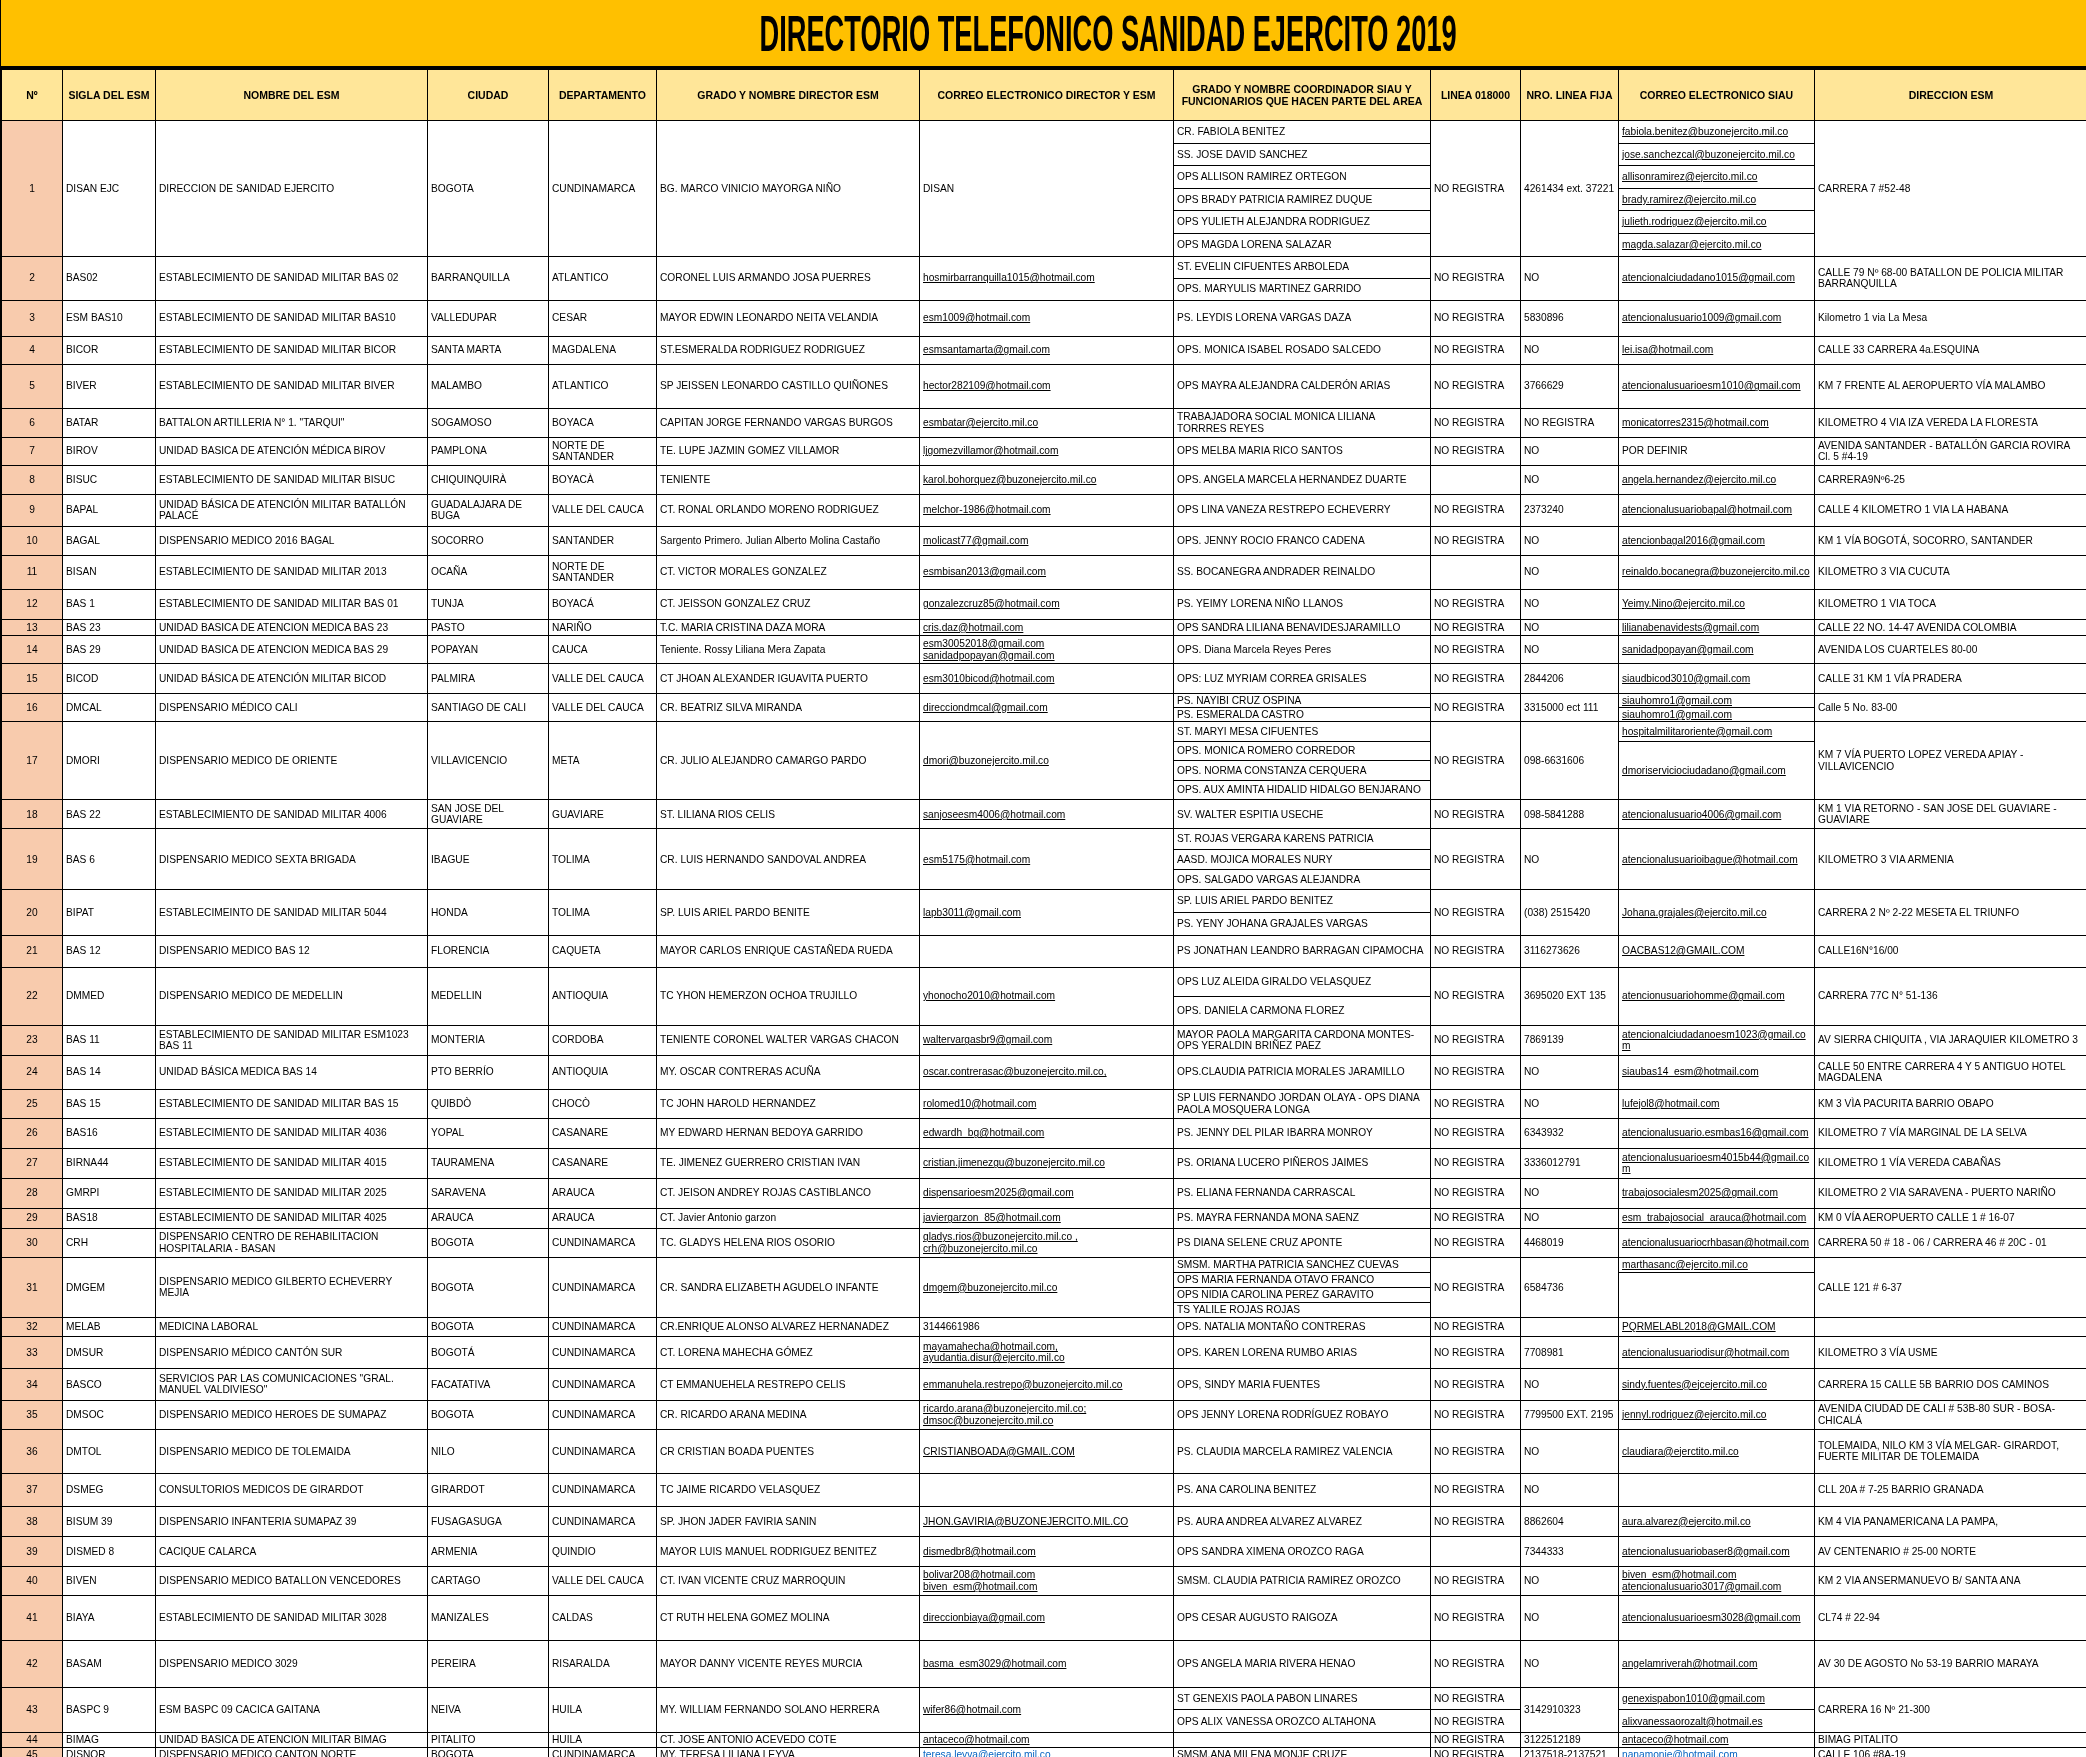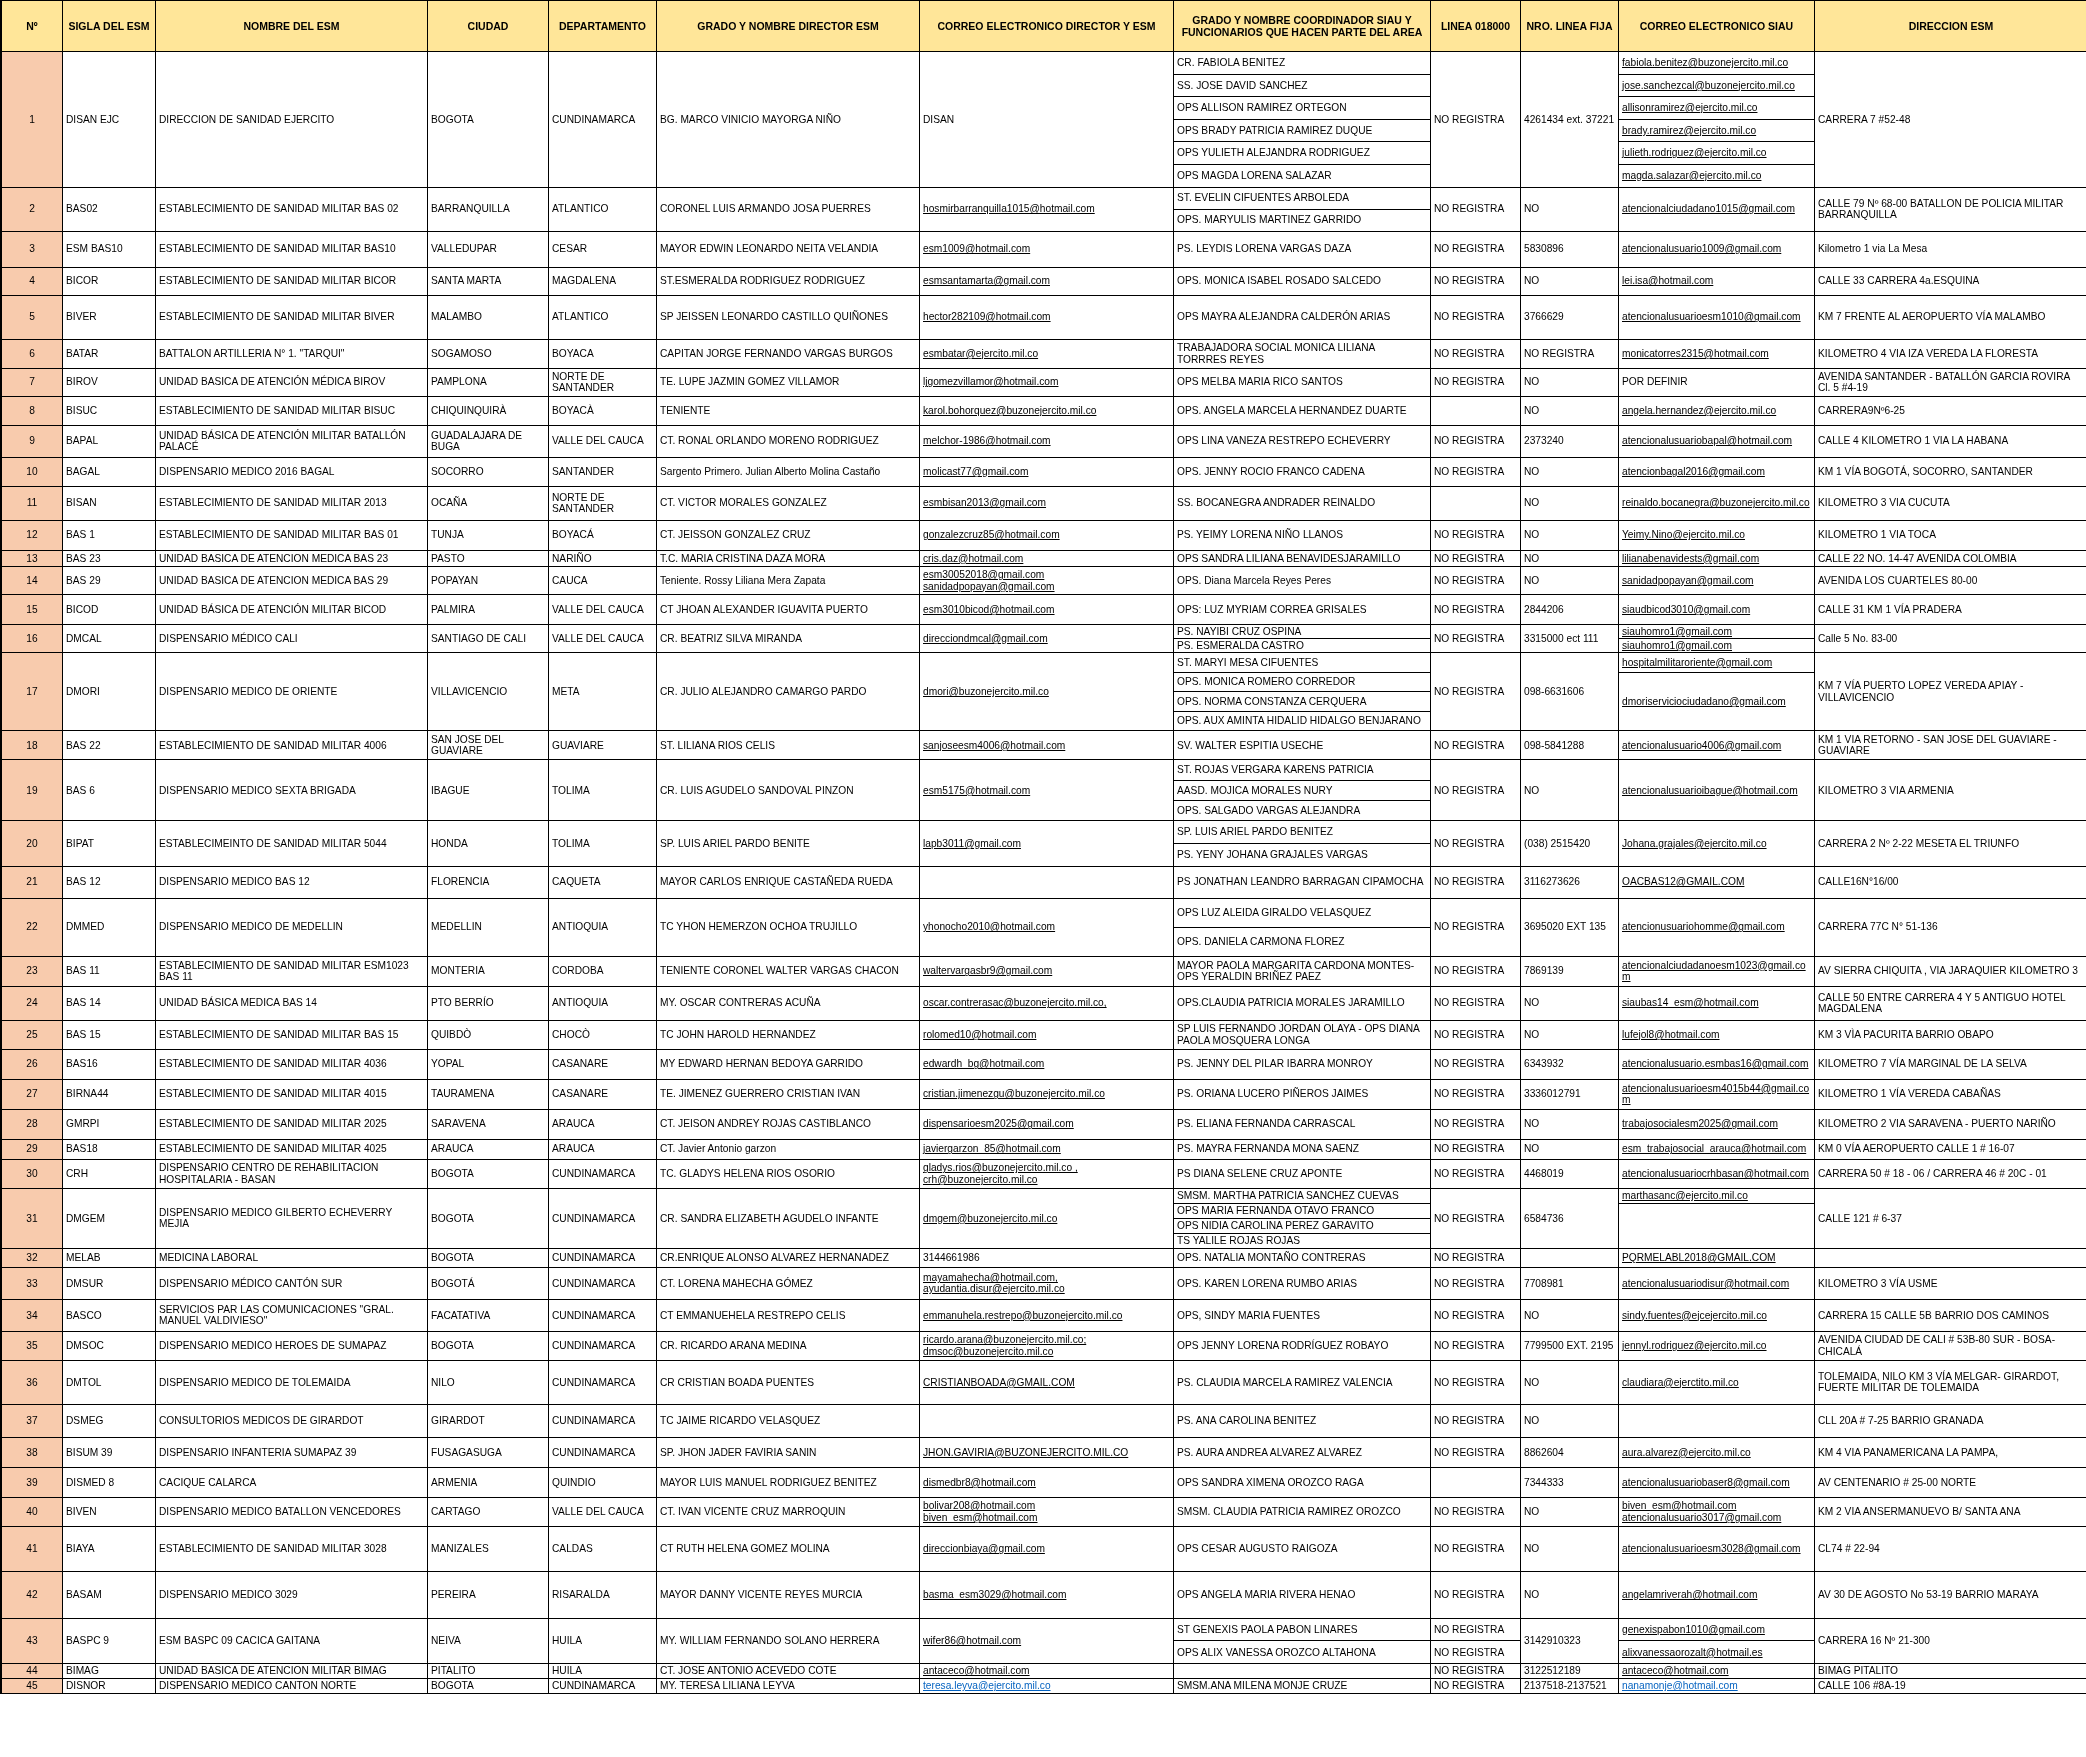--- a/index.html
+++ b/index.html
@@ -13,20 +13,23 @@
   td.rs{border-top:1.5px solid #000;}
   tbody tr:last-child td{border-bottom:1.5px solid #000;}
   .col-n{background:#F8CBAD;text-align:center;}
   .email{text-decoration:underline;cursor:pointer;}
   .blue .email{color:#0563C1;}
 </style>
 </head>
 <body>
 
 <div class="page">
+  <div class="title-band">
+    <span class="title">DIRECTORIO TELEFONICO SANIDAD EJERCITO 2019</span>
+  </div>
   <table>
     <colgroup>
       <col style="width:61px">
         <col style="width:93px">
         <col style="width:272px">
         <col style="width:121px">
       <col style="width:108px">
         <col style="width:263px">
         <col style="width:254px">
         <col style="width:257px">
@@ -340,21 +343,21 @@
           <td class="col-fija rs">098-5841288</td>
           <td class="col-siau rs"><span class="email">atencionalusuario4006@gmail.com</span></td>
           <td class="col-direccion rs">KM 1 VIA RETORNO - SAN JOSE DEL GUAVIARE - GUAVIARE</td>
         </tr>
         <tr style="height: 20.3px;">
           <td class="col-n rs" rowspan="3">19</td>
           <td class="col-sigla rs" rowspan="3">BAS 6</td>
           <td class="col-nombre rs" rowspan="3">DISPENSARIO MEDICO SEXTA BRIGADA</td>
           <td class="col-ciudad rs" rowspan="3">IBAGUE</td>
           <td class="col-depto rs" rowspan="3">TOLIMA</td>
-          <td class="col-director rs" rowspan="3">CR. LUIS AGUDELO SANDOVAL PINZON</td>
+          <td class="col-director rs" rowspan="3">CR. LUIS HERNANDO SANDOVAL ANDREA</td>
           <td class="col-correo rs" rowspan="3"><span class="email">esm5175@hotmail.com</span></td>
           <td class="col-coord rs">ST. ROJAS VERGARA KARENS PATRICIA</td>
           <td class="col-l018 rs" rowspan="3">NO REGISTRA</td>
           <td class="col-fija rs" rowspan="3">NO</td>
           <td class="col-siau rs" rowspan="3"><span class="email">atencionalusuarioibague@hotmail.com</span></td>
           <td class="col-direccion rs" rowspan="3">KILOMETRO 3 VIA ARMENIA</td>
         </tr>
         <tr style="height: 20.3px;">
           <td class="col-coord">AASD. MOJICA MORALES NURY</td>
         </tr>

